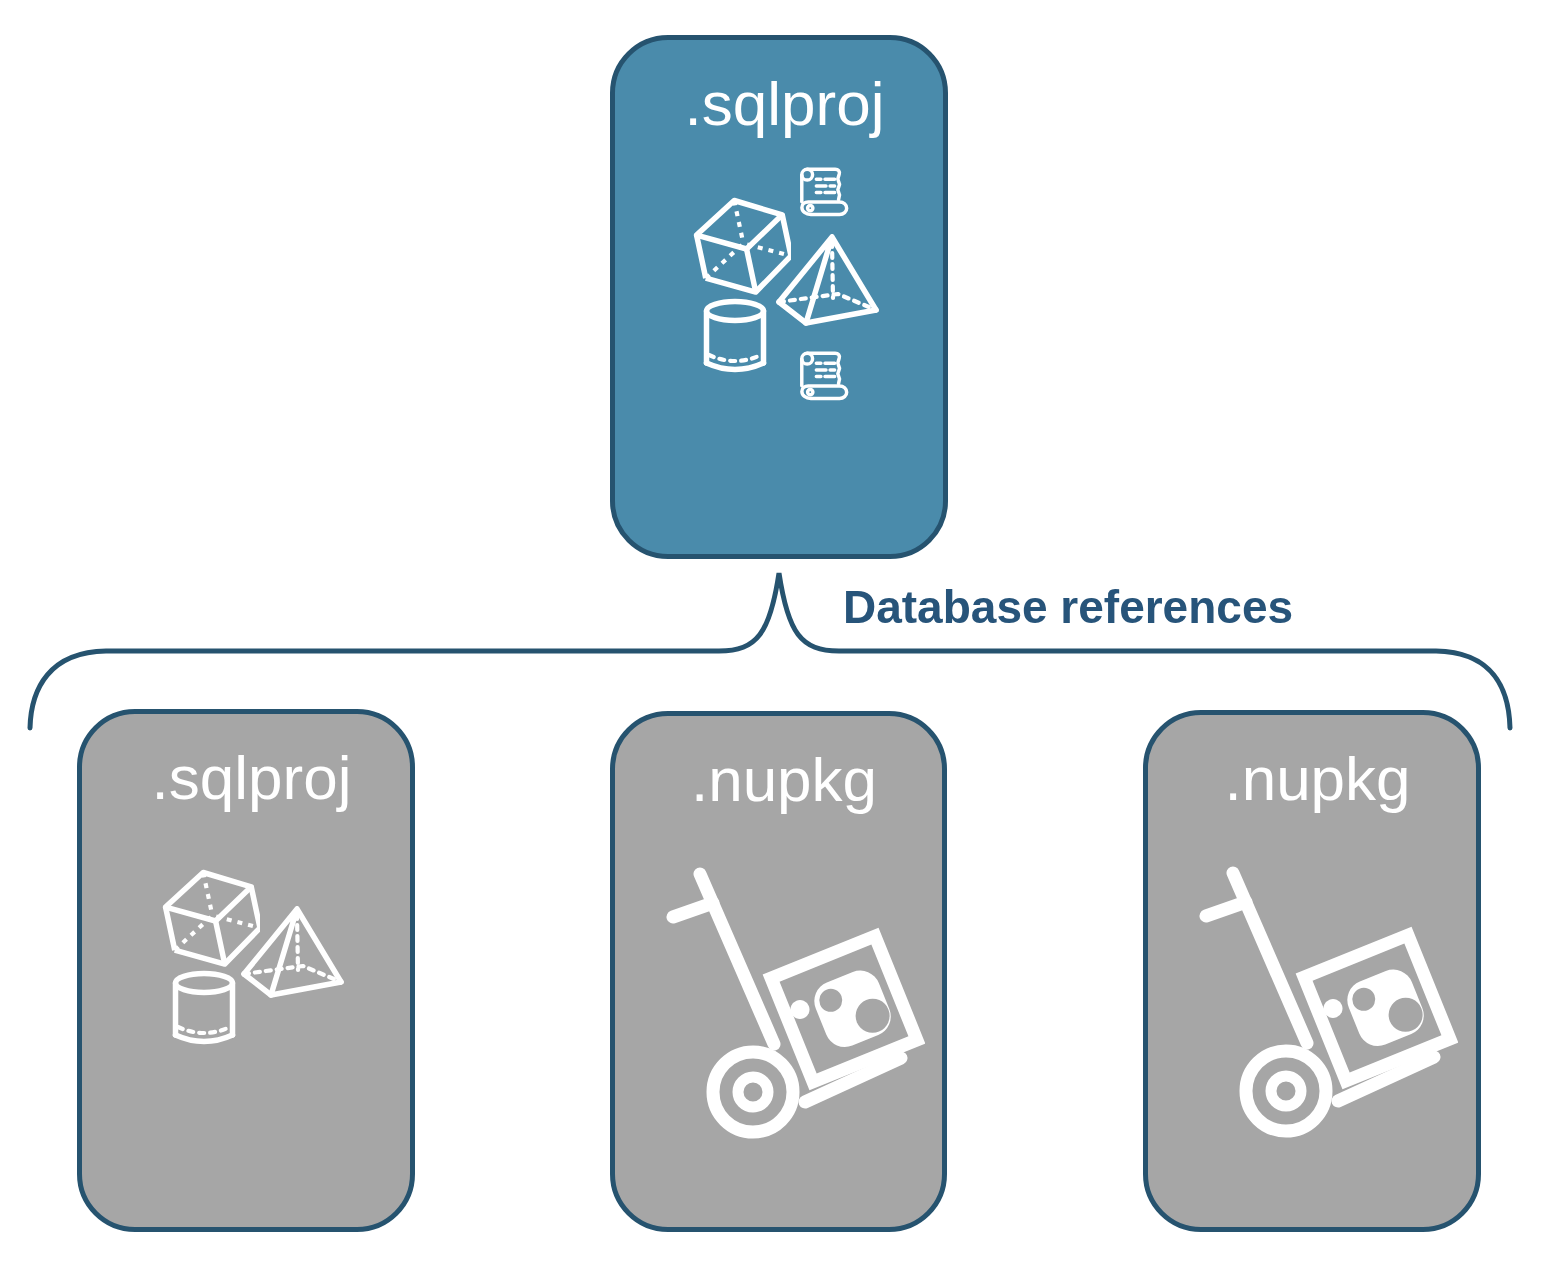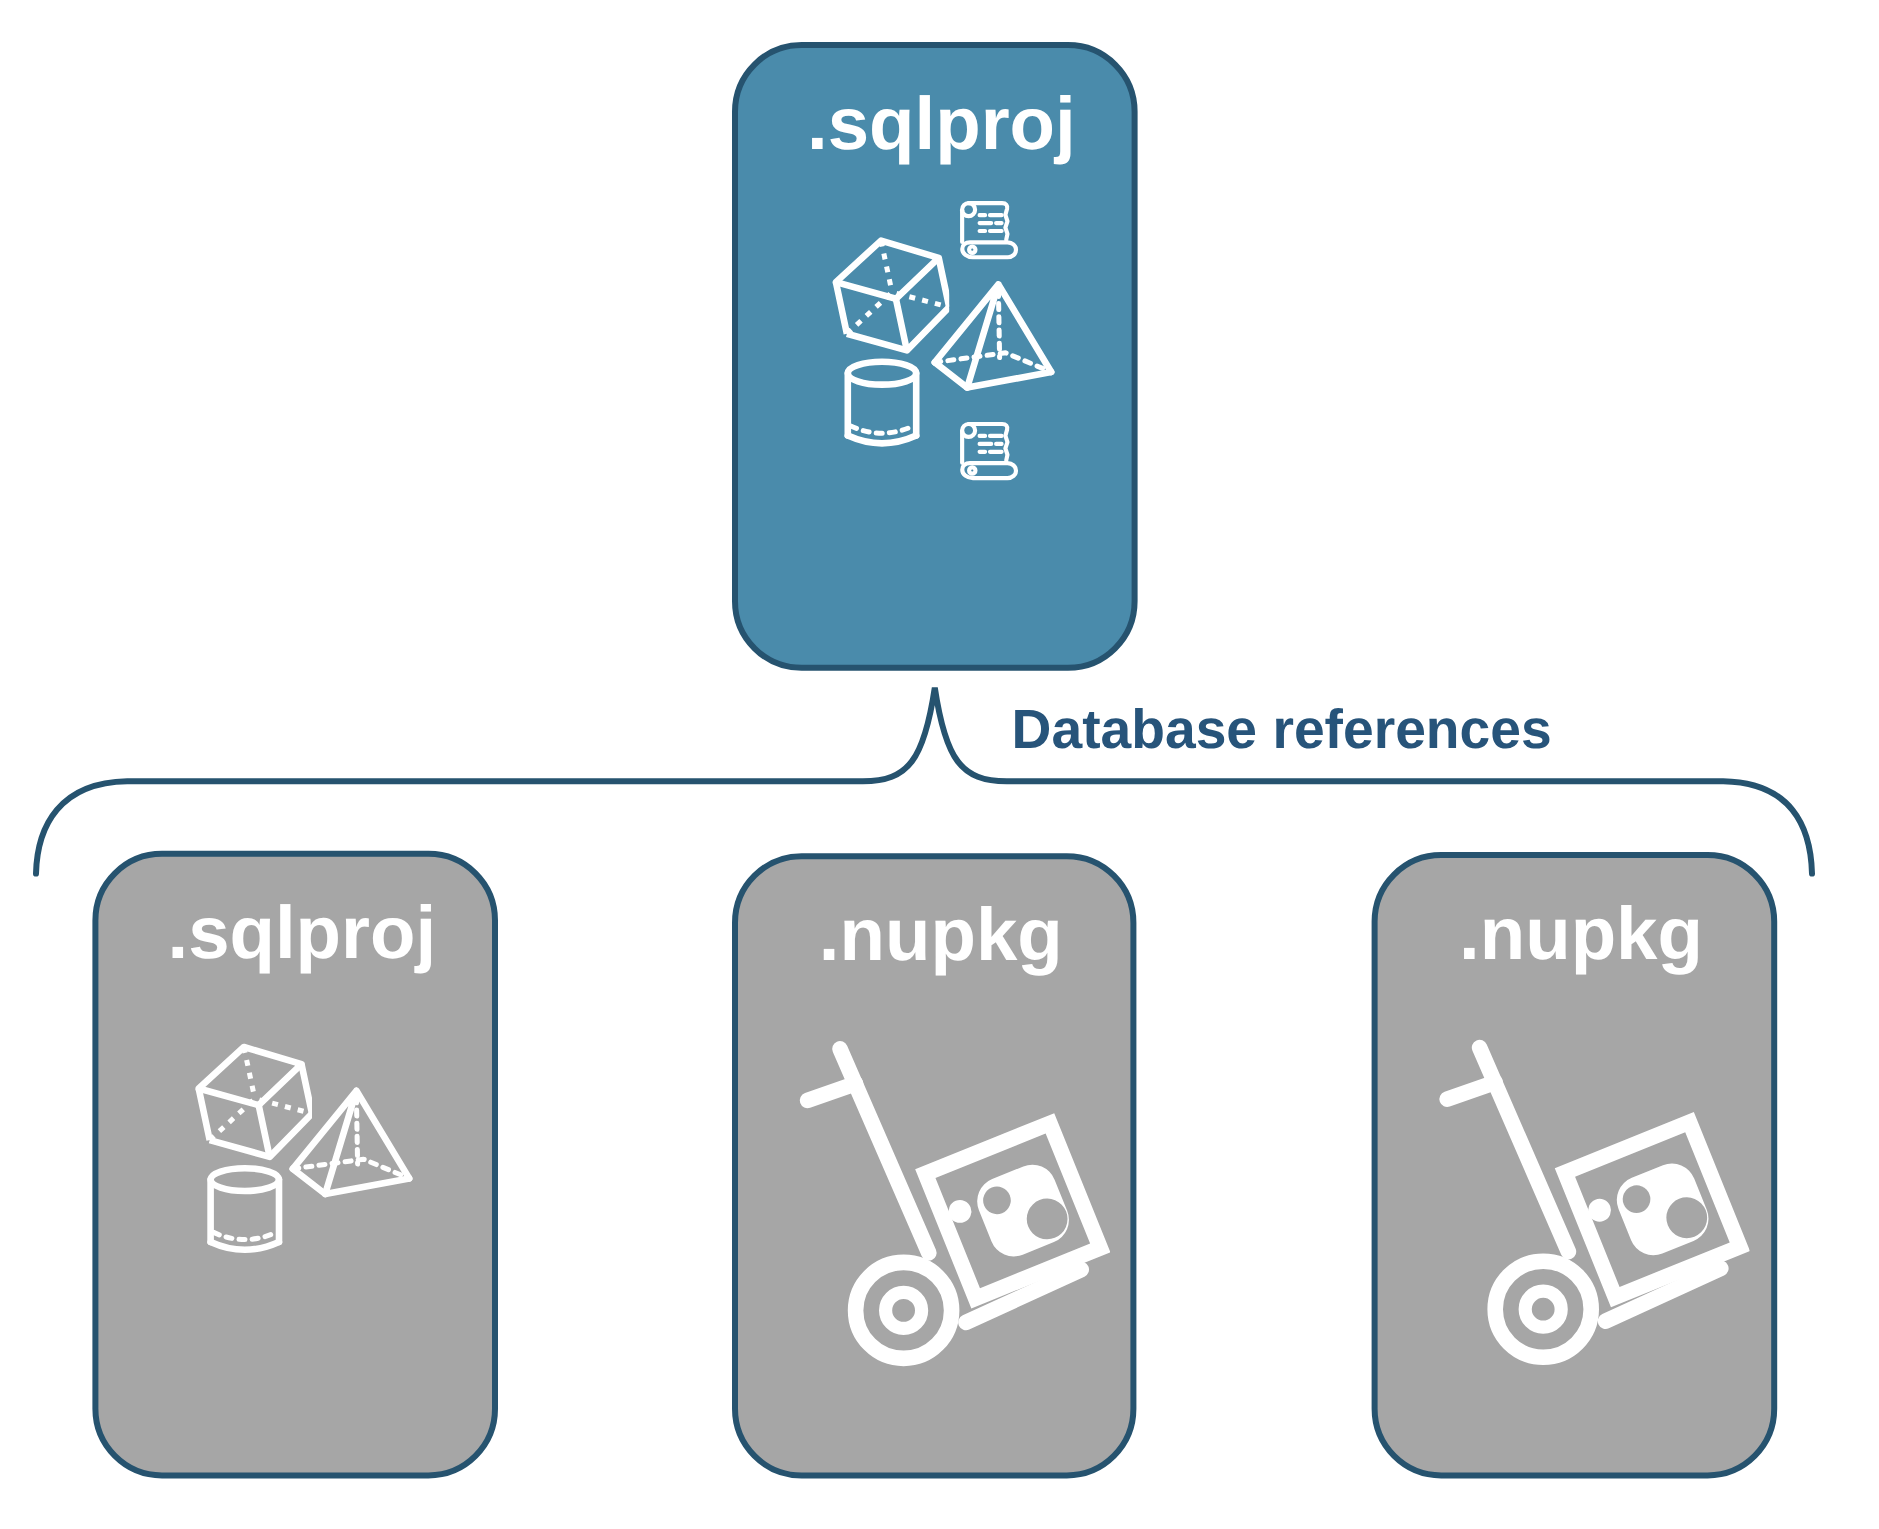--- a/index.html
+++ b/index.html
@@ -9,21 +9,21 @@
   }
   .brace-svg{position:absolute;left:0;top:0;width:1566px;height:1274px;pointer-events:none;}
   .card{
     position:absolute;box-sizing:border-box;
     border:5px solid #26536F;border-radius:58px;
   }
   .card.accent{background:#4A8BAB;}
   .card.neutral{background:#A6A6A6;}
   .card-title{
     text-align:center;margin-top:33px;line-height:1;
-    font-weight:700;font-size:62px;color:#ffffff;letter-spacing:0px;margin-left:11px;
+    font-weight:400;font-size:62px;color:#ffffff;letter-spacing:0px;margin-left:11px;
   }
   .icon{position:absolute;}
   .connector-label{
     position:absolute;left:843px;top:584px;line-height:1;
     font-weight:700;font-size:46px;color:#27547A;letter-spacing:0px;white-space:nowrap;text-align:center;
   }
   
   #root-scroll-1{left:182px;top:124px;width:57px;height:55px;}
   #root-cube{left:76px;top:146px;width:100px;height:112px;}
   #root-pyramid{left:160px;top:192px;width:106px;height:96px;}

